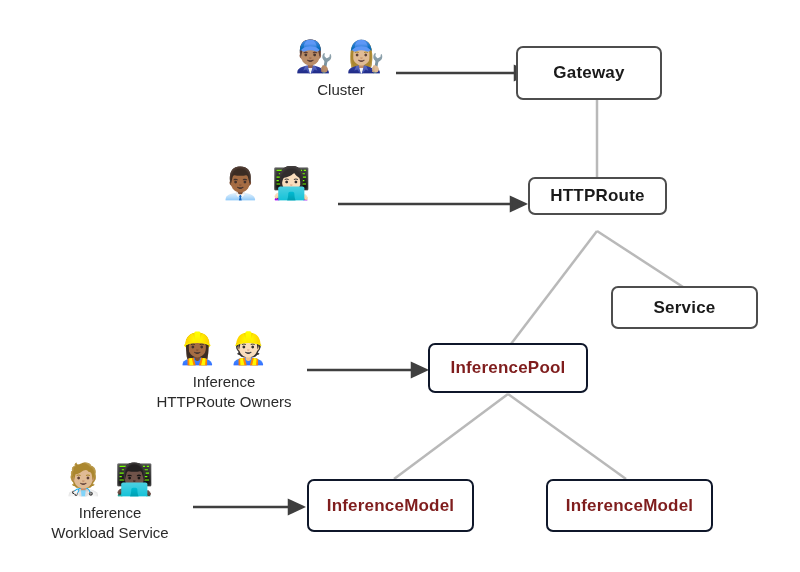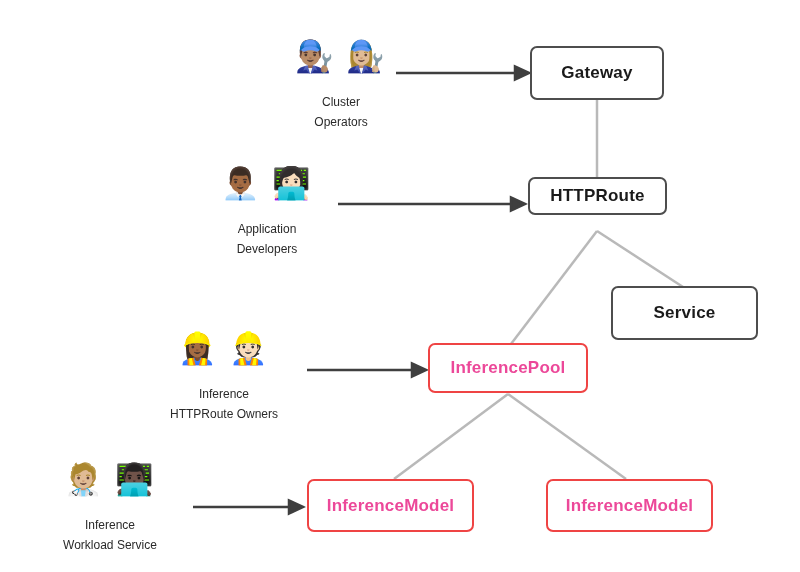--- a/index.html
+++ b/index.html
@@ -31,37 +31,37 @@
     font-weight: bold;
     font-size: 17px;
     letter-spacing: 0.2px;
     white-space: nowrap;
   }
   .node.standard {
     border: 2.5px solid #4d4d4d;
     color: #1a1a1a;
   }
   .node.inference {
-    border: 2px solid #ef4444;
-    color: #ec4899;
+    border: 2px solid #0f172a;
+    color: #7f1d1d;
   }
   .persona {
     position: absolute;
     width: 200px;
     text-align: center;
   }
   .persona .emoji {
     font-size: 31px;
     line-height: 42px;
     letter-spacing: 2px;
     white-space: nowrap;
   }
   .persona .plabel {
-    margin-top: 14px;
-    font-size: 12px;
+    margin-top: 2px;
+    font-size: 15px;
     line-height: 20px;
     color: #2a2a2a;
   }
 </style>
 </head>
 <body>
 
 <div class="canvas">
 
   <svg class="connectors" viewBox="0 0 800 572" xmlns="http://www.w3.org/2000/svg">
@@ -83,53 +83,48 @@
       <polygon points="426,370 412,363.5 412,376.5"></polygon>
       <line x1="193" y1="507" x2="289" y2="507"></line>
       <polygon points="303,507 289,500.5 289,513.5"></polygon>
     </g>
   </svg>
 
   <div class="persona" style="left:241px; top:36px">
     <div class="emoji">👨🏽‍🔧 👩🏼‍🔧</div>
     <div class="plabel">
       <div>Cluster</div>
-      <div>Operators</div>
     </div>
   </div>
 
   <div class="persona" style="left:167px; top:163px">
     <div class="emoji">👨🏾‍💼 👩🏻‍💻</div>
-    <div class="plabel">
-      <div>Application</div>
-      <div>Developers</div>
-    </div>
   </div>
 
   <div class="persona" style="left:124px; top:328px">
     <div class="emoji">👷🏾‍♀️ 👷🏻</div>
     <div class="plabel">
       <div>Inference</div>
       <div>HTTPRoute Owners</div>
     </div>
   </div>
 
   <div class="persona" style="left:10px; top:459px">
     <div class="emoji">🧑🏼‍⚕️ 👨🏿‍💻</div>
     <div class="plabel">
       <div>Inference</div>
       <div>Workload Service</div>
     </div>
   </div>
 
-  <div class="node standard" style="left:530px; top:46px; width:134px; height:54px">Gateway</div>
+  <div class="node standard" style="left:516px; top:46px; width:146px; height:54px">Gateway</div>
 
   <div class="node standard" style="left:528px; top:177px; width:139px; height:38px">HTTPRoute</div>
 
-  <div class="node standard" style="left:611px; top:286px; width:147px; height:54px">Service</div>
+  <div class="node standard" style="left:611px; top:286px; width:147px; height:43px">Service</div>
 
   <div class="node inference" style="left:428px; top:343px; width:160px; height:50px">InferencePool</div>
 
   <div class="node inference" style="left:307px; top:479px; width:167px; height:53px">InferenceModel</div>
 
   <div class="node inference" style="left:546px; top:479px; width:167px; height:53px">InferenceModel</div>
 
 </div>
 
 </body></html>

